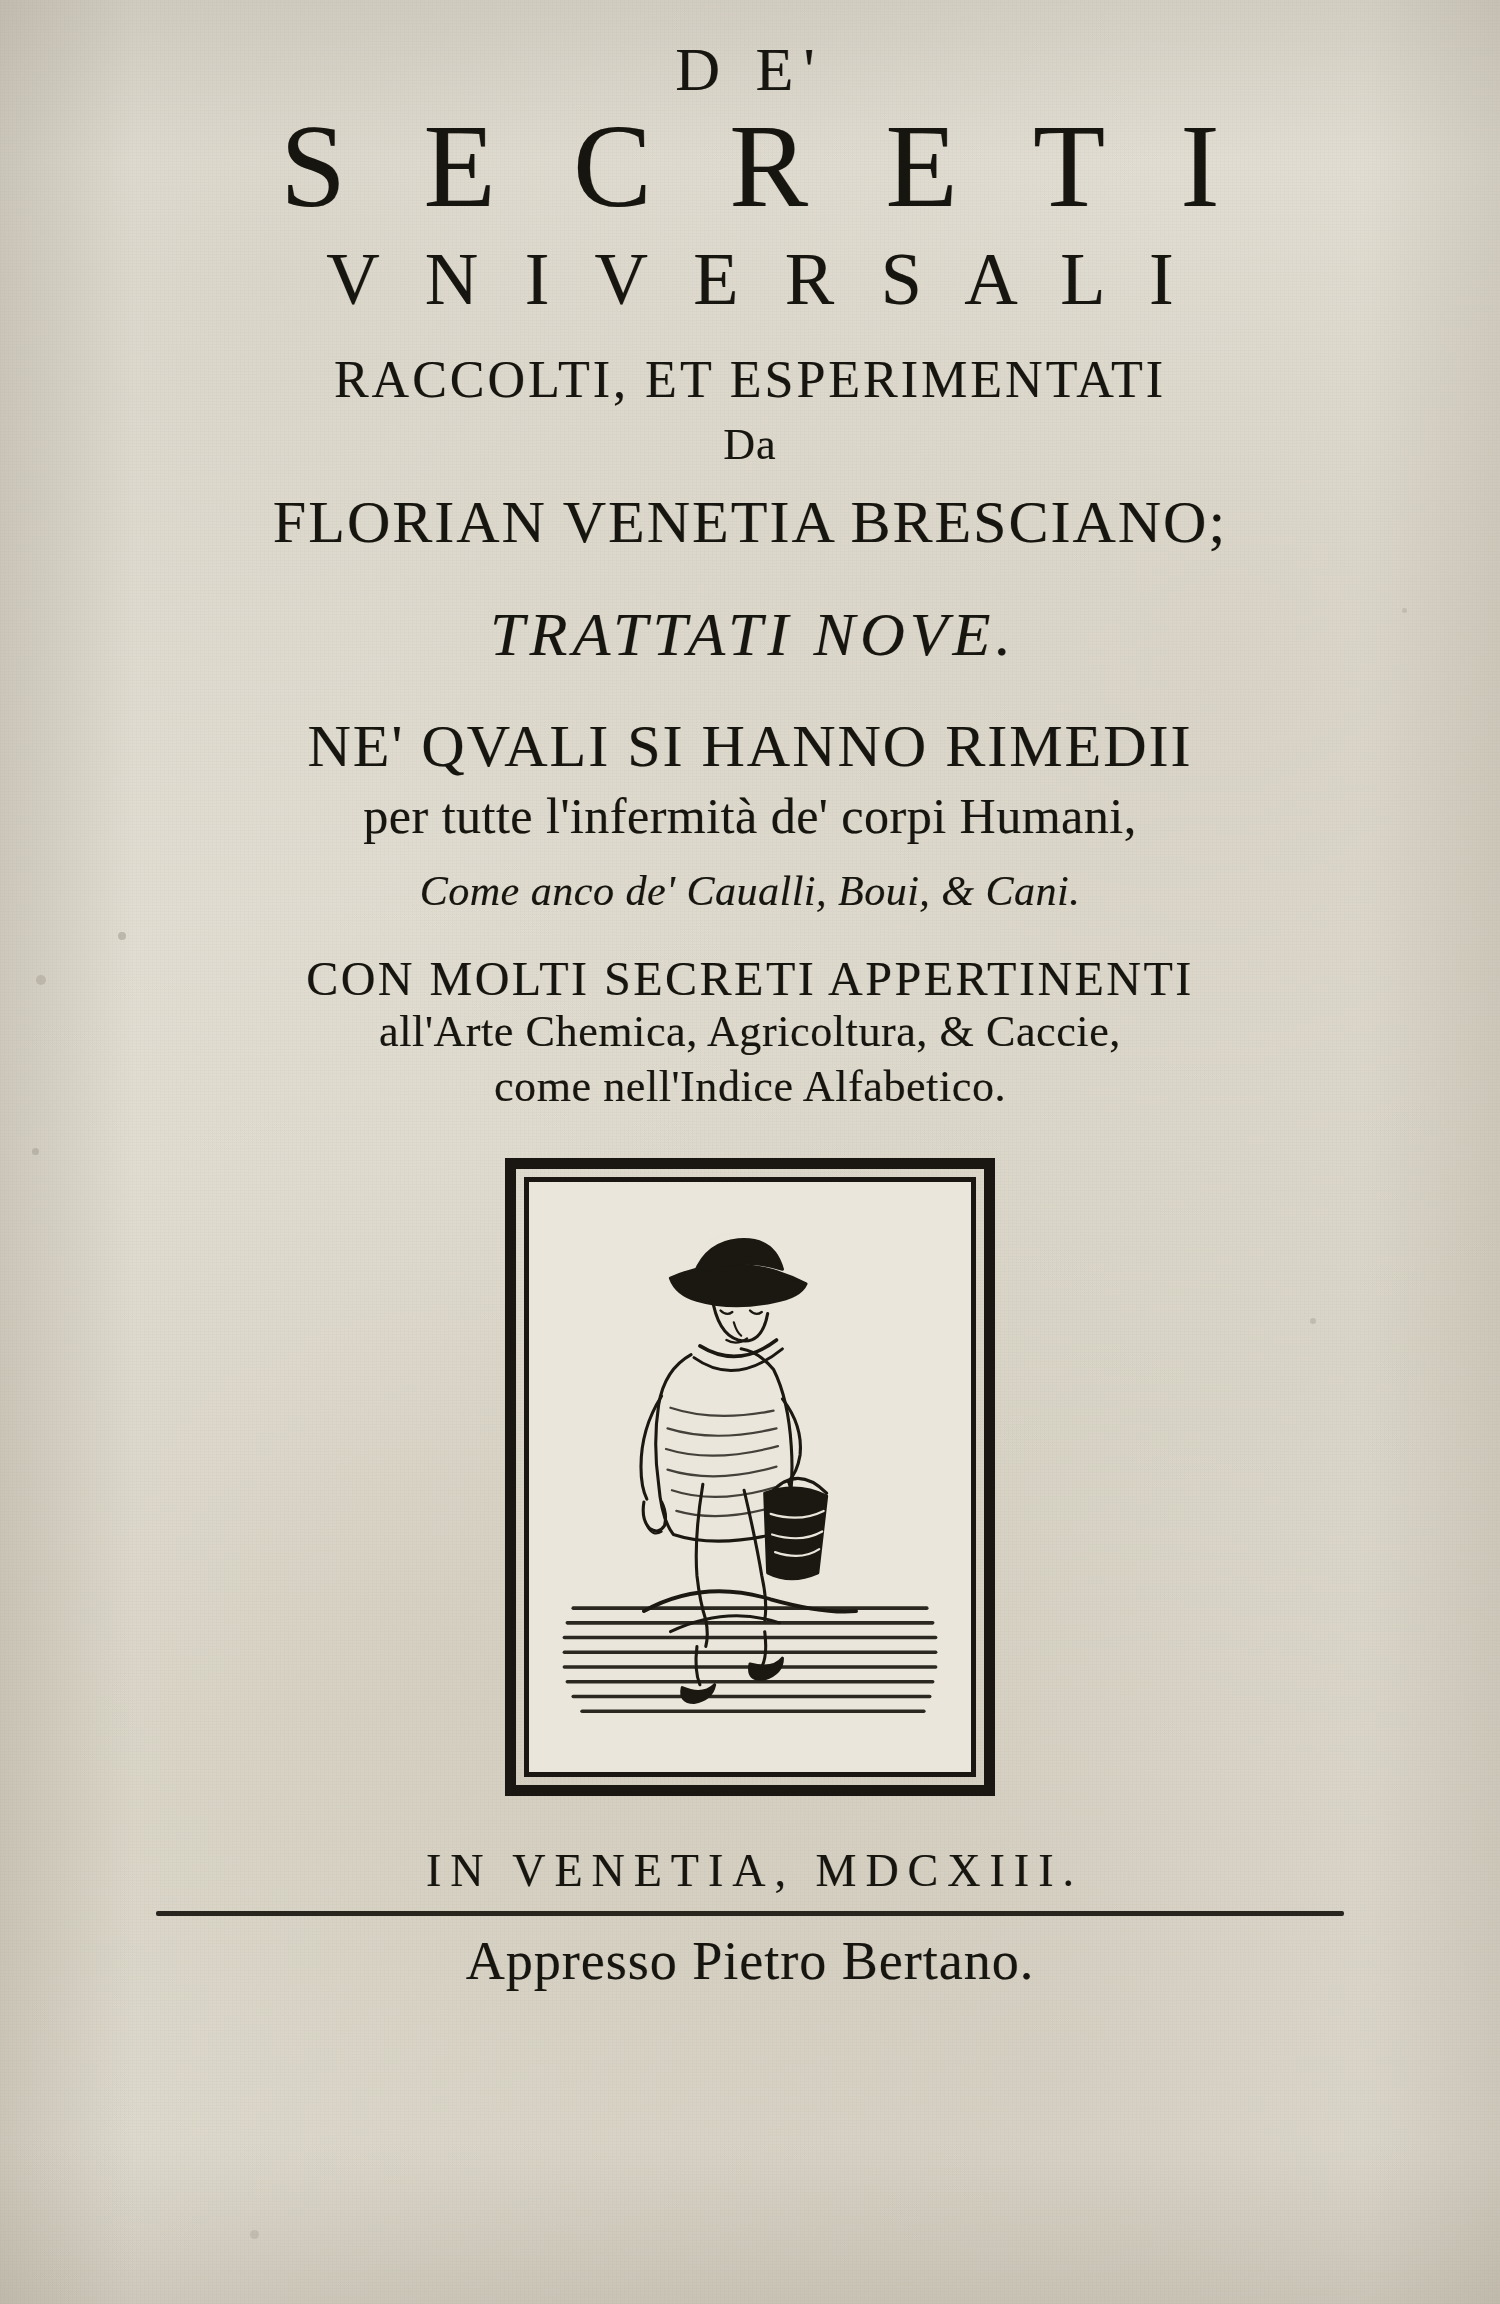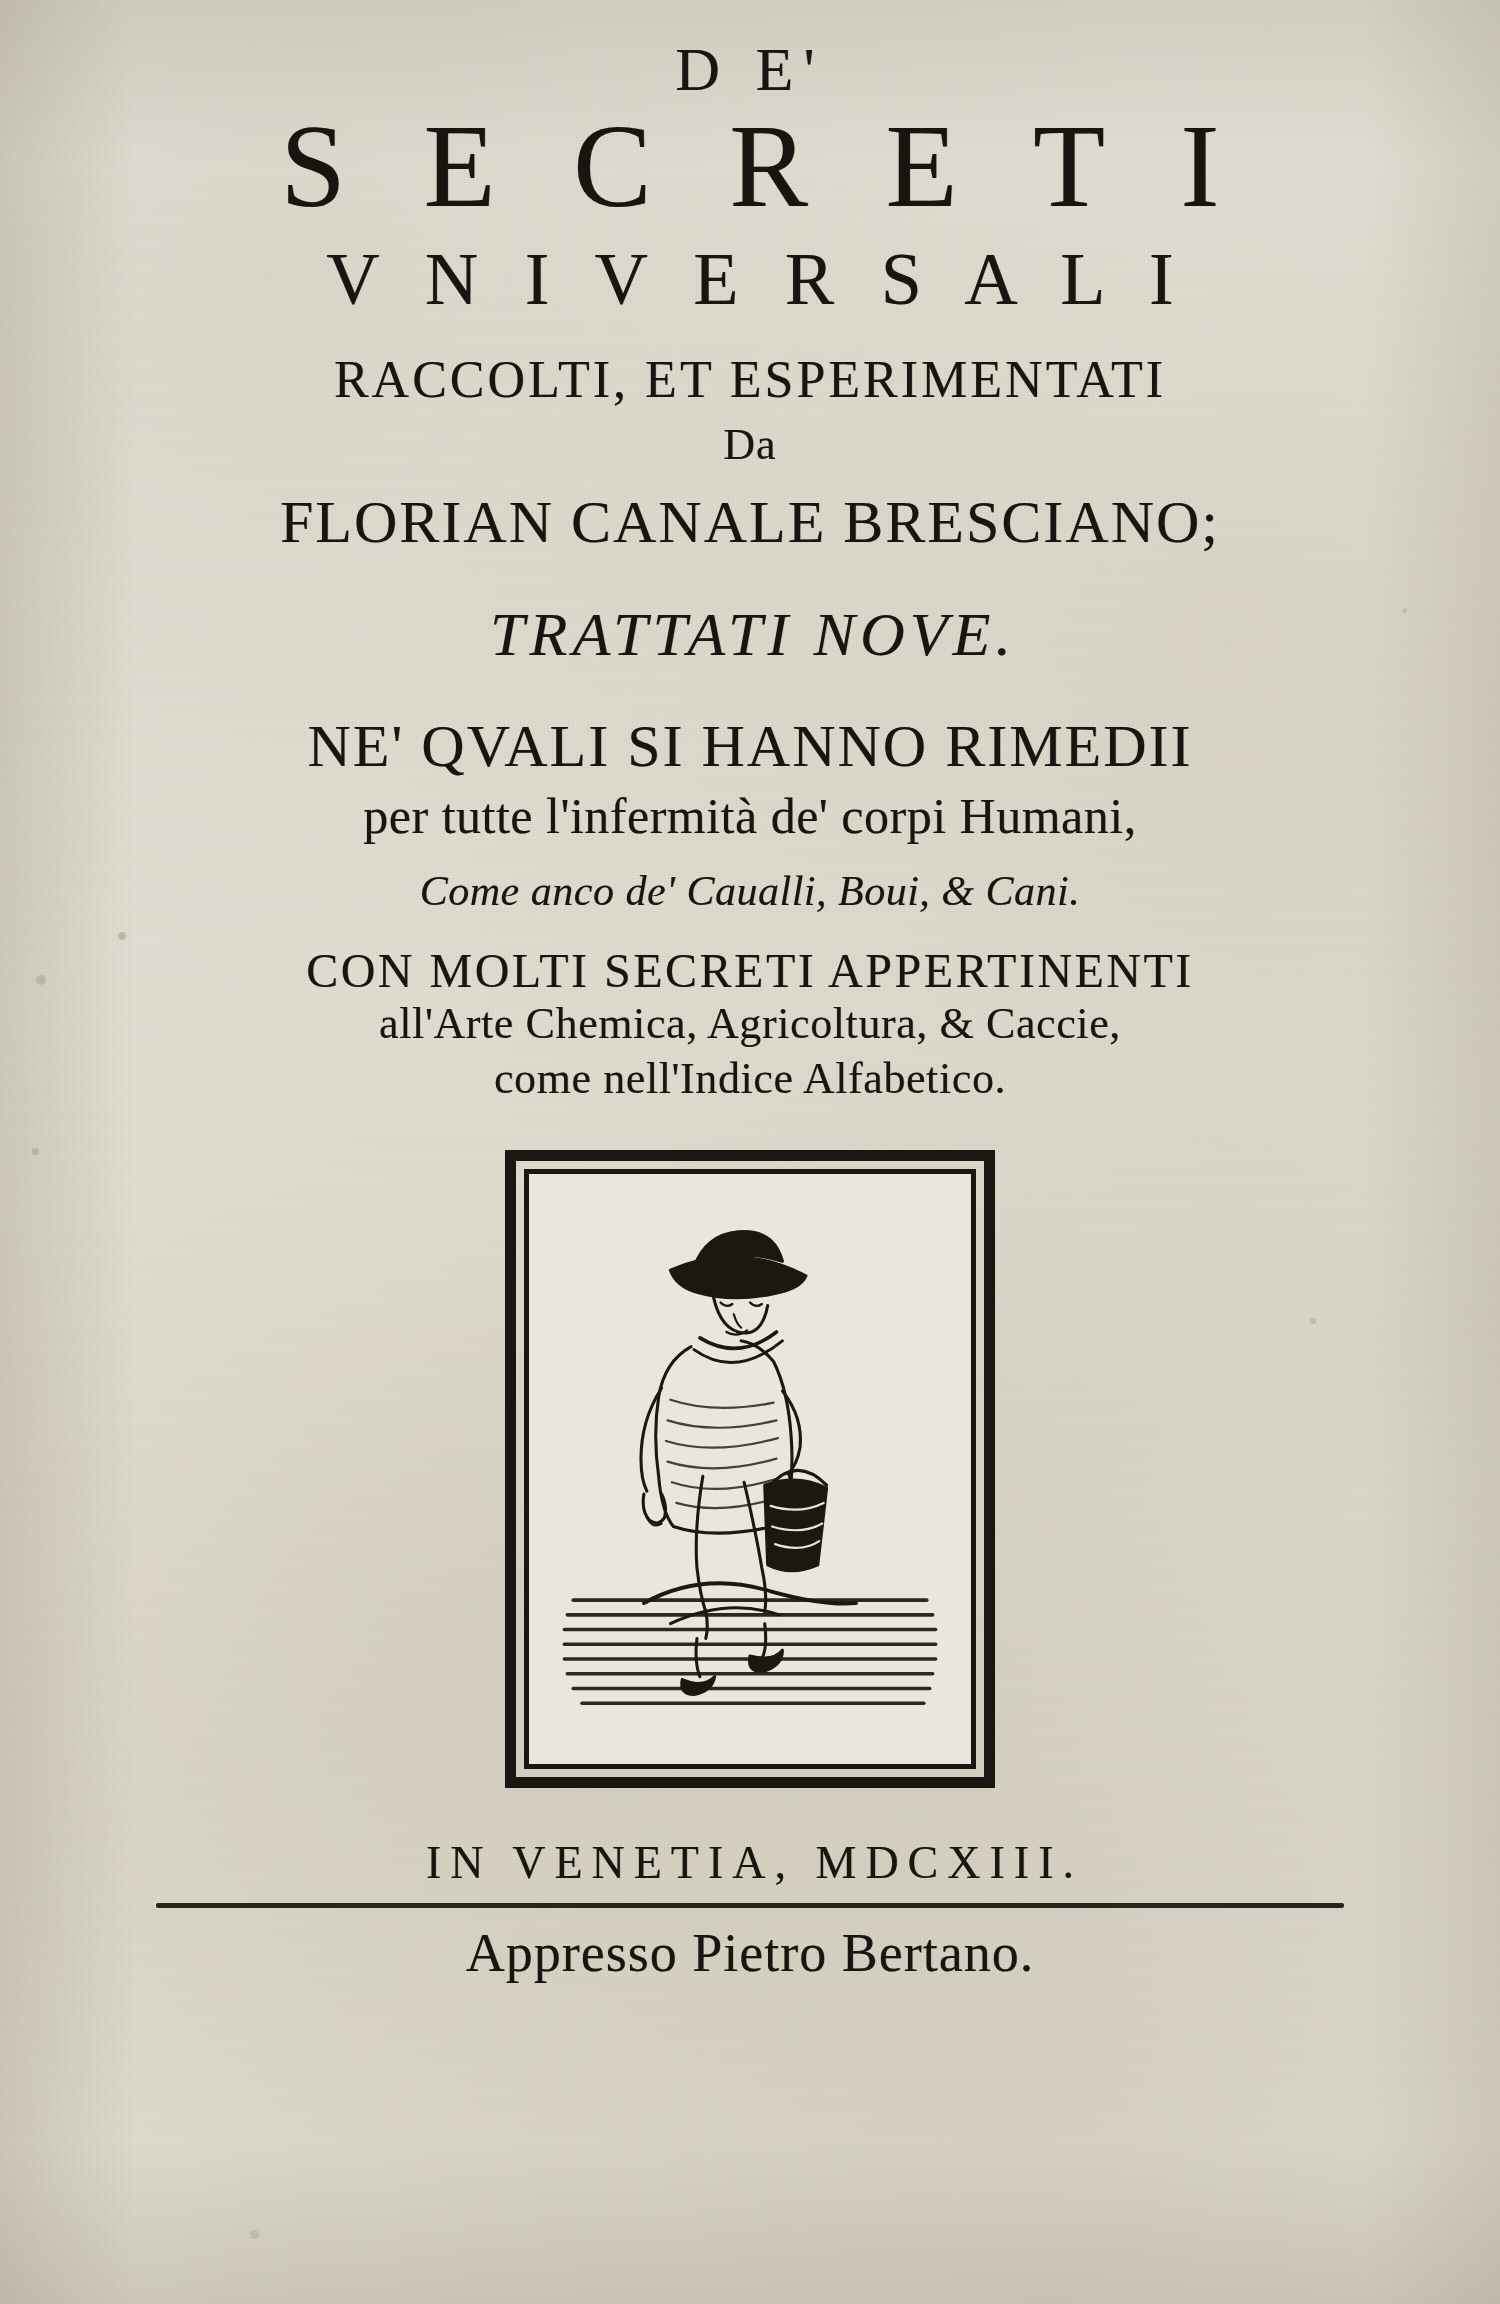--- a/index.html
+++ b/index.html
@@ -123,21 +123,21 @@
   }
   .l-comeanco {
     font-size: 42px;
     font-style: italic;
     letter-spacing: 0.5px;
     margin-top: 22px;
   }
   .l-conmolti {
     font-size: 48px;
     letter-spacing: 2.5px;
-    margin-top: 28px;
+    margin-top: 36px;
   }
   .l-allarte {
     font-size: 44px;
     letter-spacing: 0.6px;
   }
   .l-comenell {
     font-size: 44px;
     letter-spacing: 0.6px;
     margin-top: 4px;
   }
@@ -201,21 +201,21 @@
   <div class="speck" style="left:1402px; top:608px;  width:5px;  height:5px;  opacity:.35;"></div>
   <div class="speck" style="left:250px;  top:2230px; width:9px;  height:9px;  opacity:.30;"></div>
 
   <div class="content">
 
     <div class="line l-de">D E'</div>
     <div class="line l-secreti">S E C R E T I</div>
     <div class="line l-universali">V N I V E R S A L I</div>
     <div class="line l-raccolti">RACCOLTI, ET ESPERIMENTATI</div>
     <div class="line l-da">Da</div>
-    <div class="line l-florian">FLORIAN CANALE BRESCIANO;</div>
+    <div class="line l-florian">FLORIAN VENETIA BRESCIANO;</div>
     <div class="line l-trattati">TRATTATI NOVE.</div>
     <div class="line l-nequali">NE' QVALI SI HANNO RIMEDII</div>
     <div class="line l-pertutte">per tutte l'infermità de' corpi Humani,</div>
     <div class="line l-comeanco">Come anco de' Caualli, Boui, &amp; Cani.</div>
     <div class="line l-conmolti">CON MOLTI SECRETI APPERTINENTI</div>
     <div class="line l-allarte">all'Arte Chemica, Agricoltura, &amp; Caccie,</div>
     <div class="line l-comenell">come nell'Indice Alfabetico.</div>
 
     <div class="device">
       <div class="device-frame-outer"></div>

